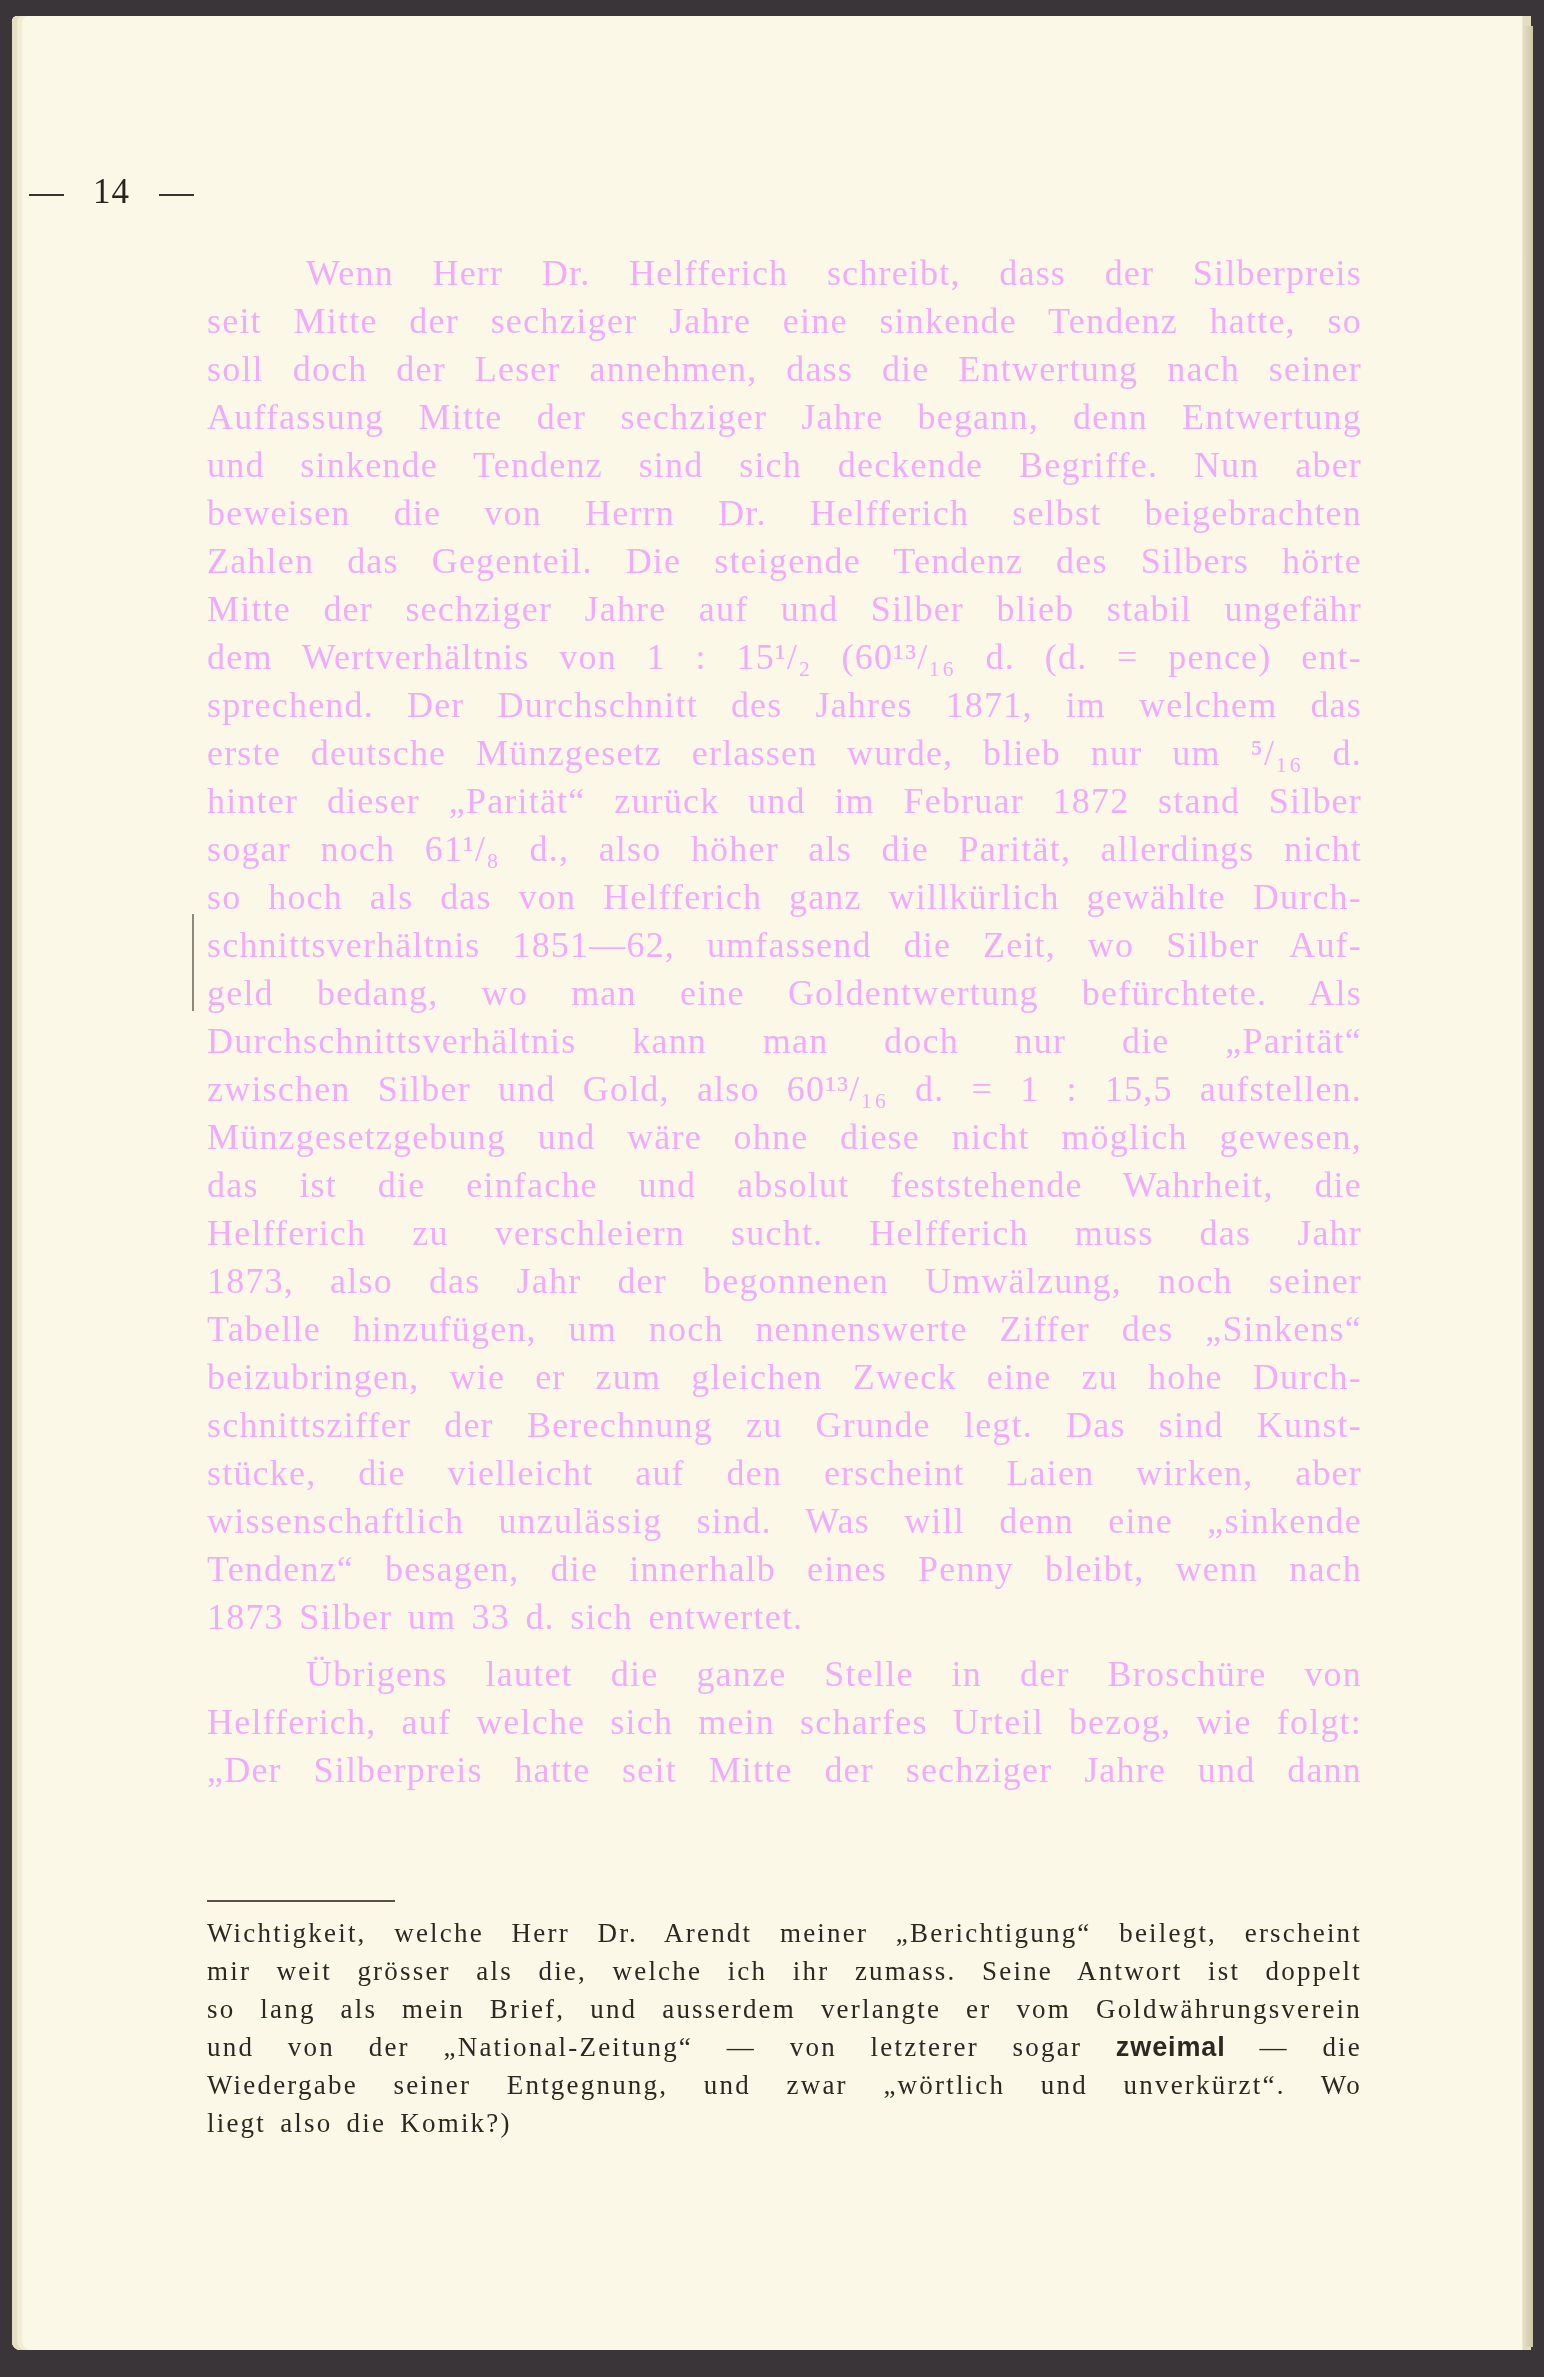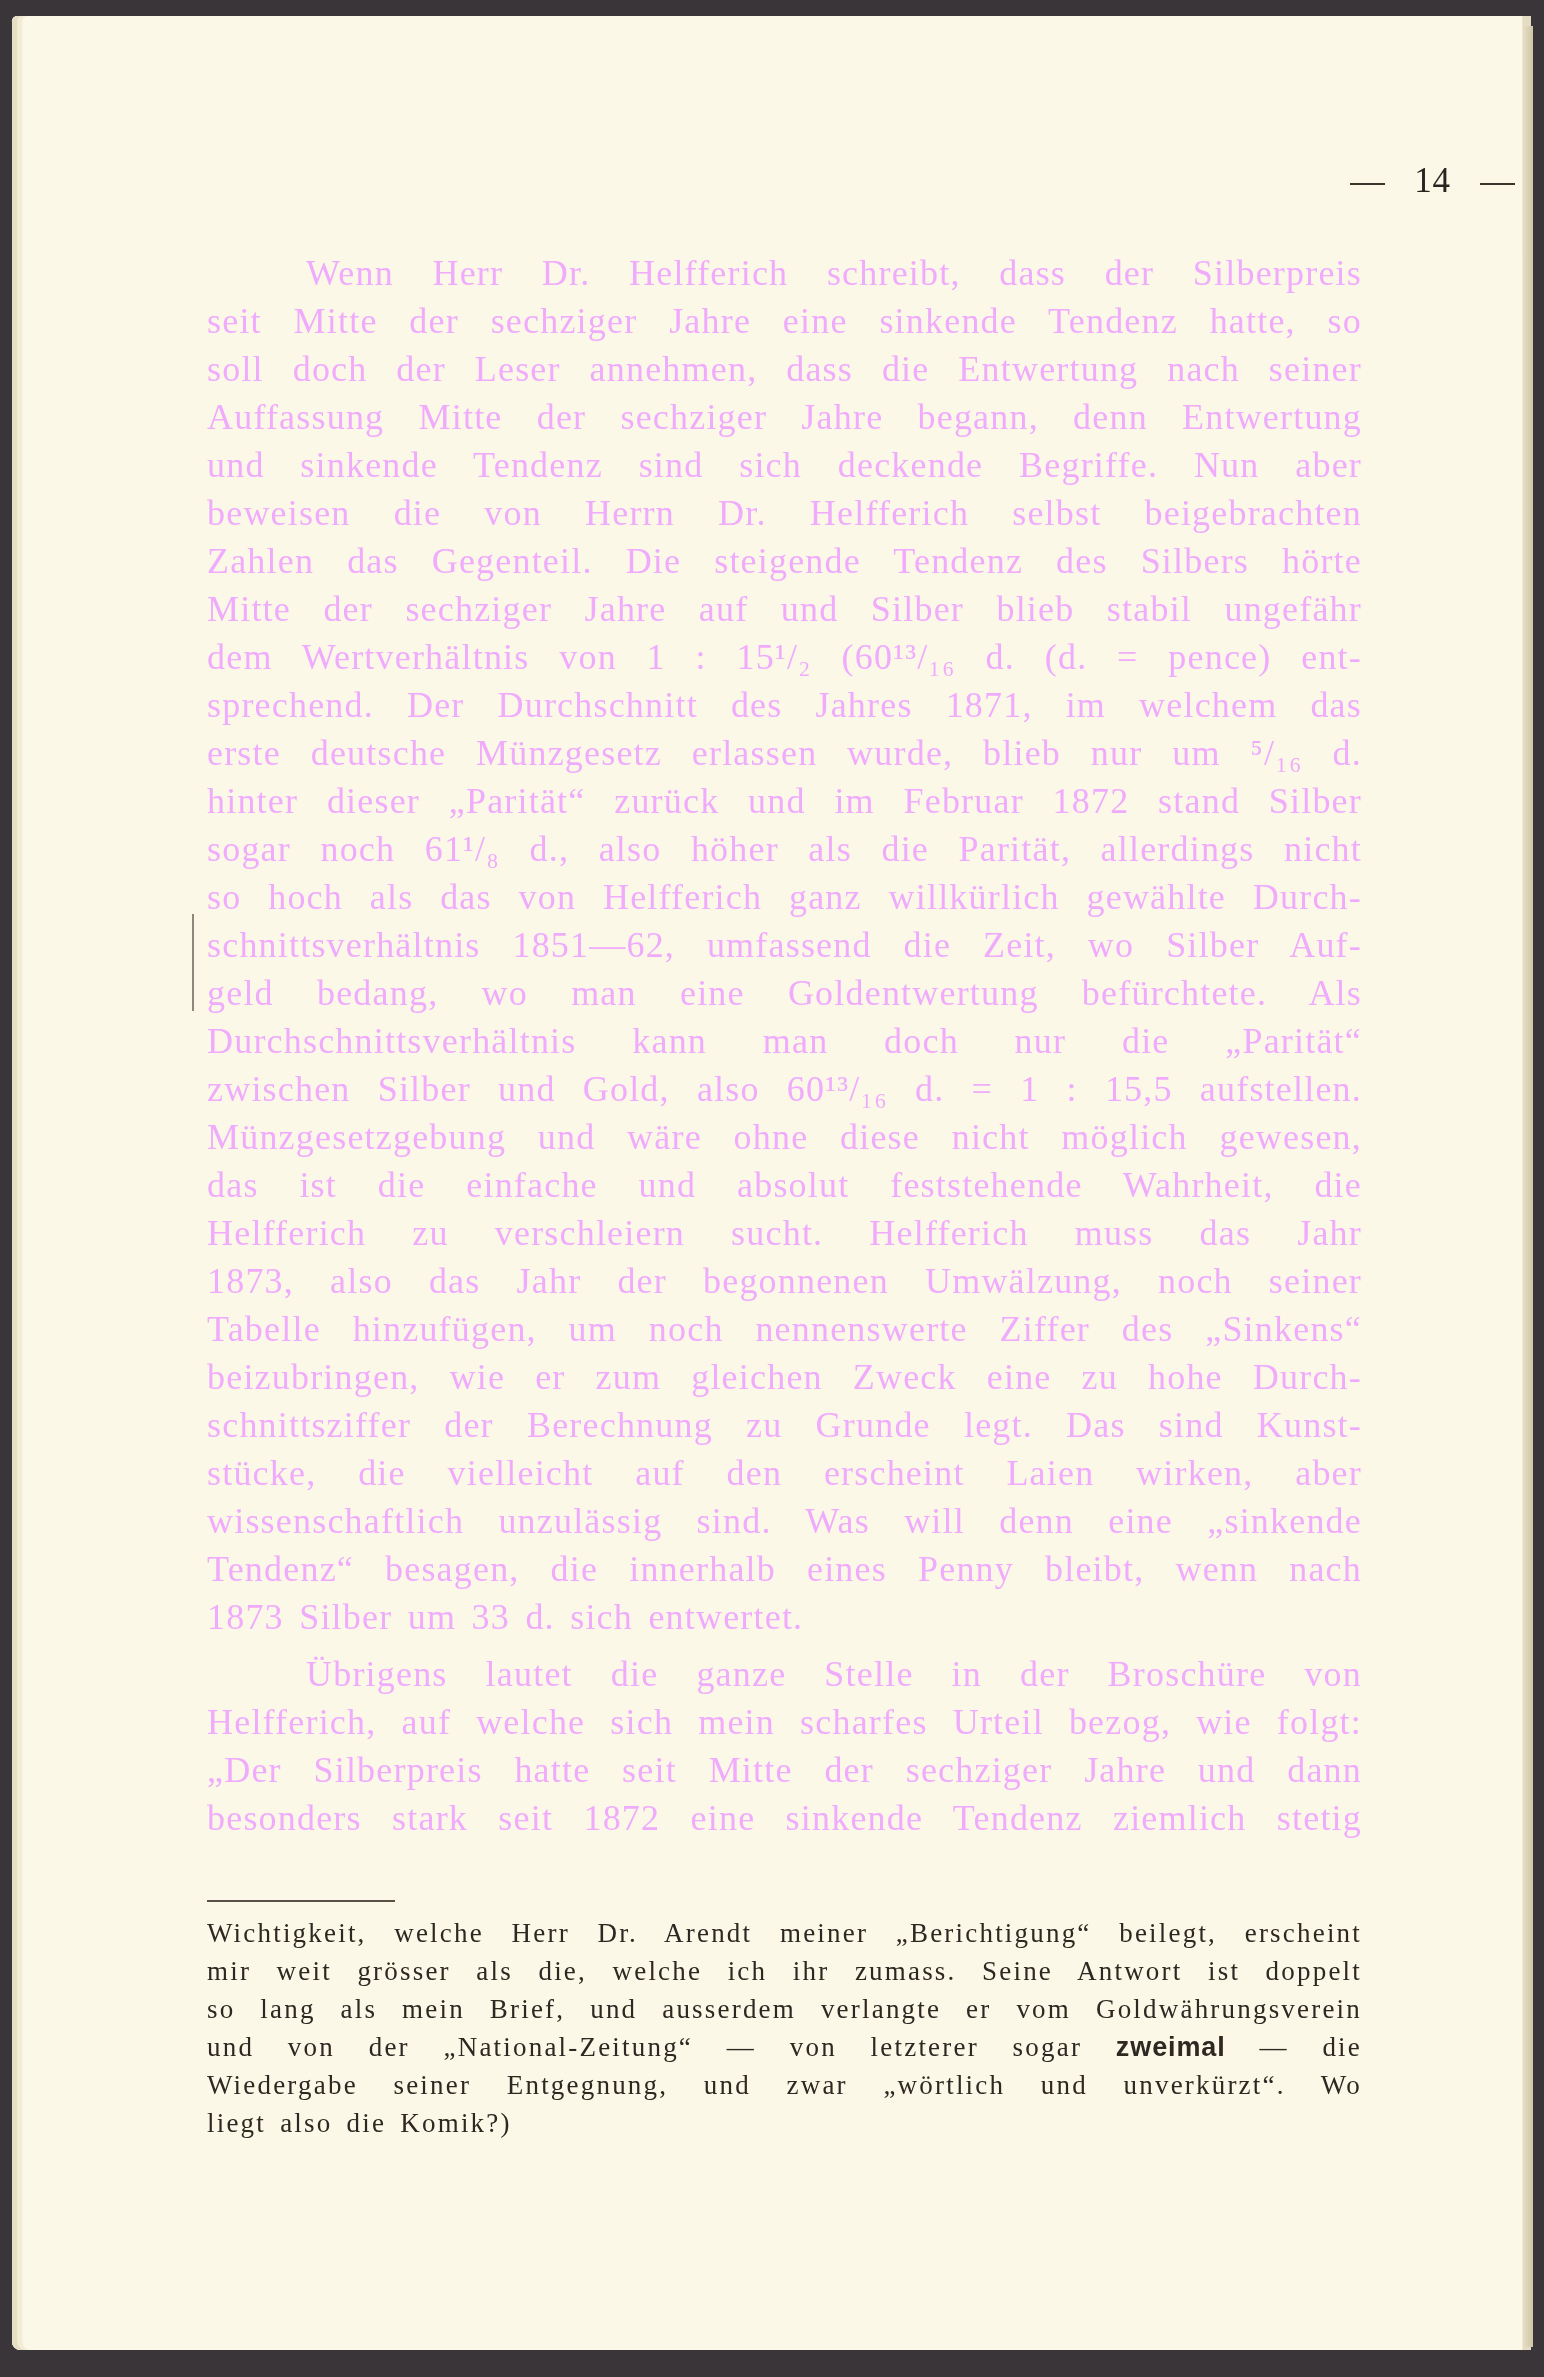--- a/index.html
+++ b/index.html
@@ -17,21 +17,21 @@
   .page-edge-left {
     position: absolute; left: 12px; top: 15.6px; width: 8.6px; height: 2334px;
     background: linear-gradient(to right, #b9ad8e, #dfd6bb 60%, #f0e9d2);
     border-radius: 5.2px 0 0 8.6px;
   }
   .page-edge-right {
     position: absolute; left: 1524px; top: 26px; width: 8.6px; height: 2321px;
     background: linear-gradient(to right, #e3dcc2, #cfc6a8);
   }
   .pagenum {
-    position: absolute; top: 161px; left: 0; width: 1544px; text-align: right;
+    position: absolute; top: 172px; left: 0; width: 1544px; text-align: left;
     font-family: "Liberation Serif", serif; font-size: 35px; color: #2a2420;
     letter-spacing: 0.9px;
   }
   .pagenum .dash { display: inline-block; width: 35px; height: 1.7px; background: #3a332c; vertical-align: middle; margin: 0 29px; }
   .body-text {
     position: absolute; left: 207px; top: 249px; width: 1155px;
     font-family: "Liberation Serif", serif; font-size: 36px; line-height: 48px;
     color: #f0abfc; letter-spacing: 1.2px; word-spacing: 5.2px;
   }
   .line { display: block; white-space: nowrap; text-align: justify; text-align-last: justify; height: 48px; }
@@ -95,21 +95,20 @@
       <span class="line">stücke, die vielleicht auf den erscheint Laien wirken, aber</span>
       <span class="line">wissenschaftlich unzulässig sind. Was will denn eine „sinkende</span>
       <span class="line">Tendenz“ besagen, die innerhalb eines Penny bleibt, wenn nach</span>
       <span class="line last">1873 Silber um 33 d. sich entwertet.</span>
     </div>
     <div class="para-gap"></div>
     <div>
       <span class="line indent">Übrigens lautet die ganze Stelle in der Broschüre von</span>
       <span class="line">Helfferich, auf welche sich mein scharfes Urteil bezog, wie folgt:</span>
       <span class="line">„Der Silberpreis hatte seit Mitte der sechziger Jahre und dann</span>
-      <span class="line">besonders stark seit 1872 eine sinkende Tendenz ziemlich stetig</span>
     </div>
   </div>
 
 <div class="footrule"></div>
 
 <div class="footnote">
   <span class="line">Wichtigkeit, welche Herr Dr. Arendt meiner „Berichtigung“ beilegt, erscheint</span>
   <span class="line">mir weit grösser als die, welche ich ihr zumass. Seine Antwort ist doppelt</span>
   <span class="line">so lang als mein Brief, und ausserdem verlangte er vom Goldwährungsverein</span>
   <span class="line"><span>und von der „National-Zeitung“ — von letzterer sogar</span> <span class="bold">zweimal</span> <span>— die</span></span>

